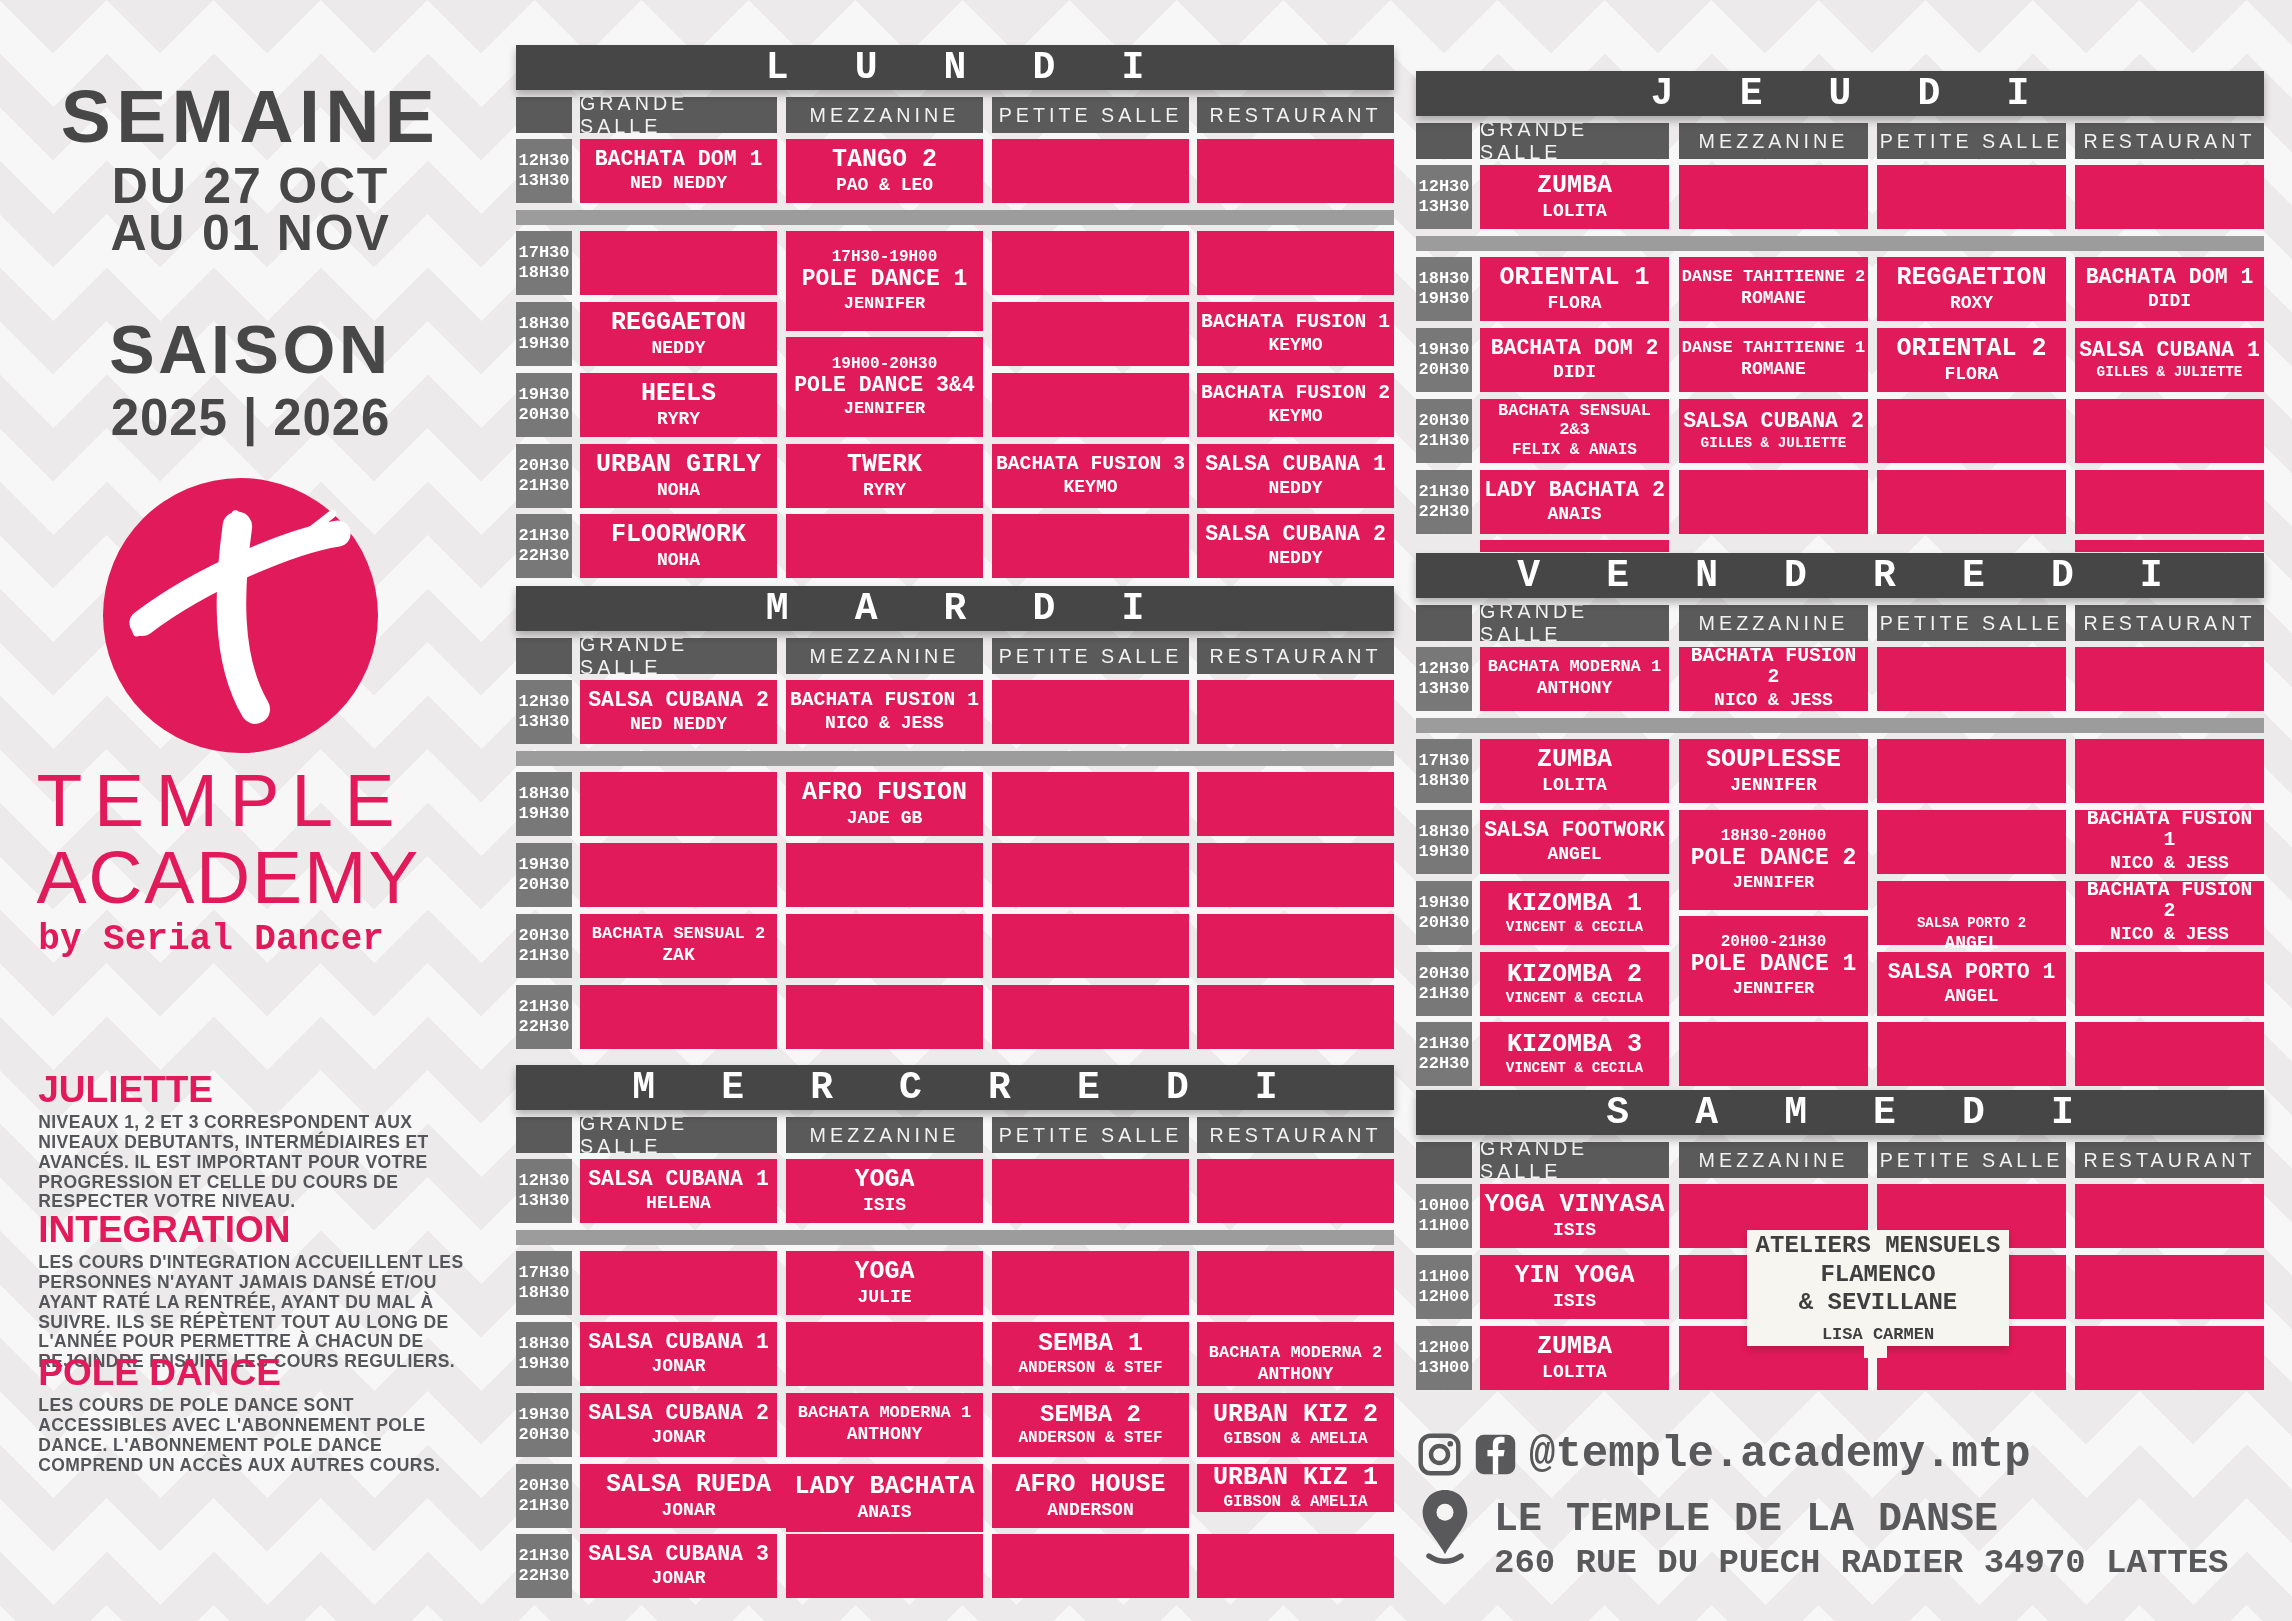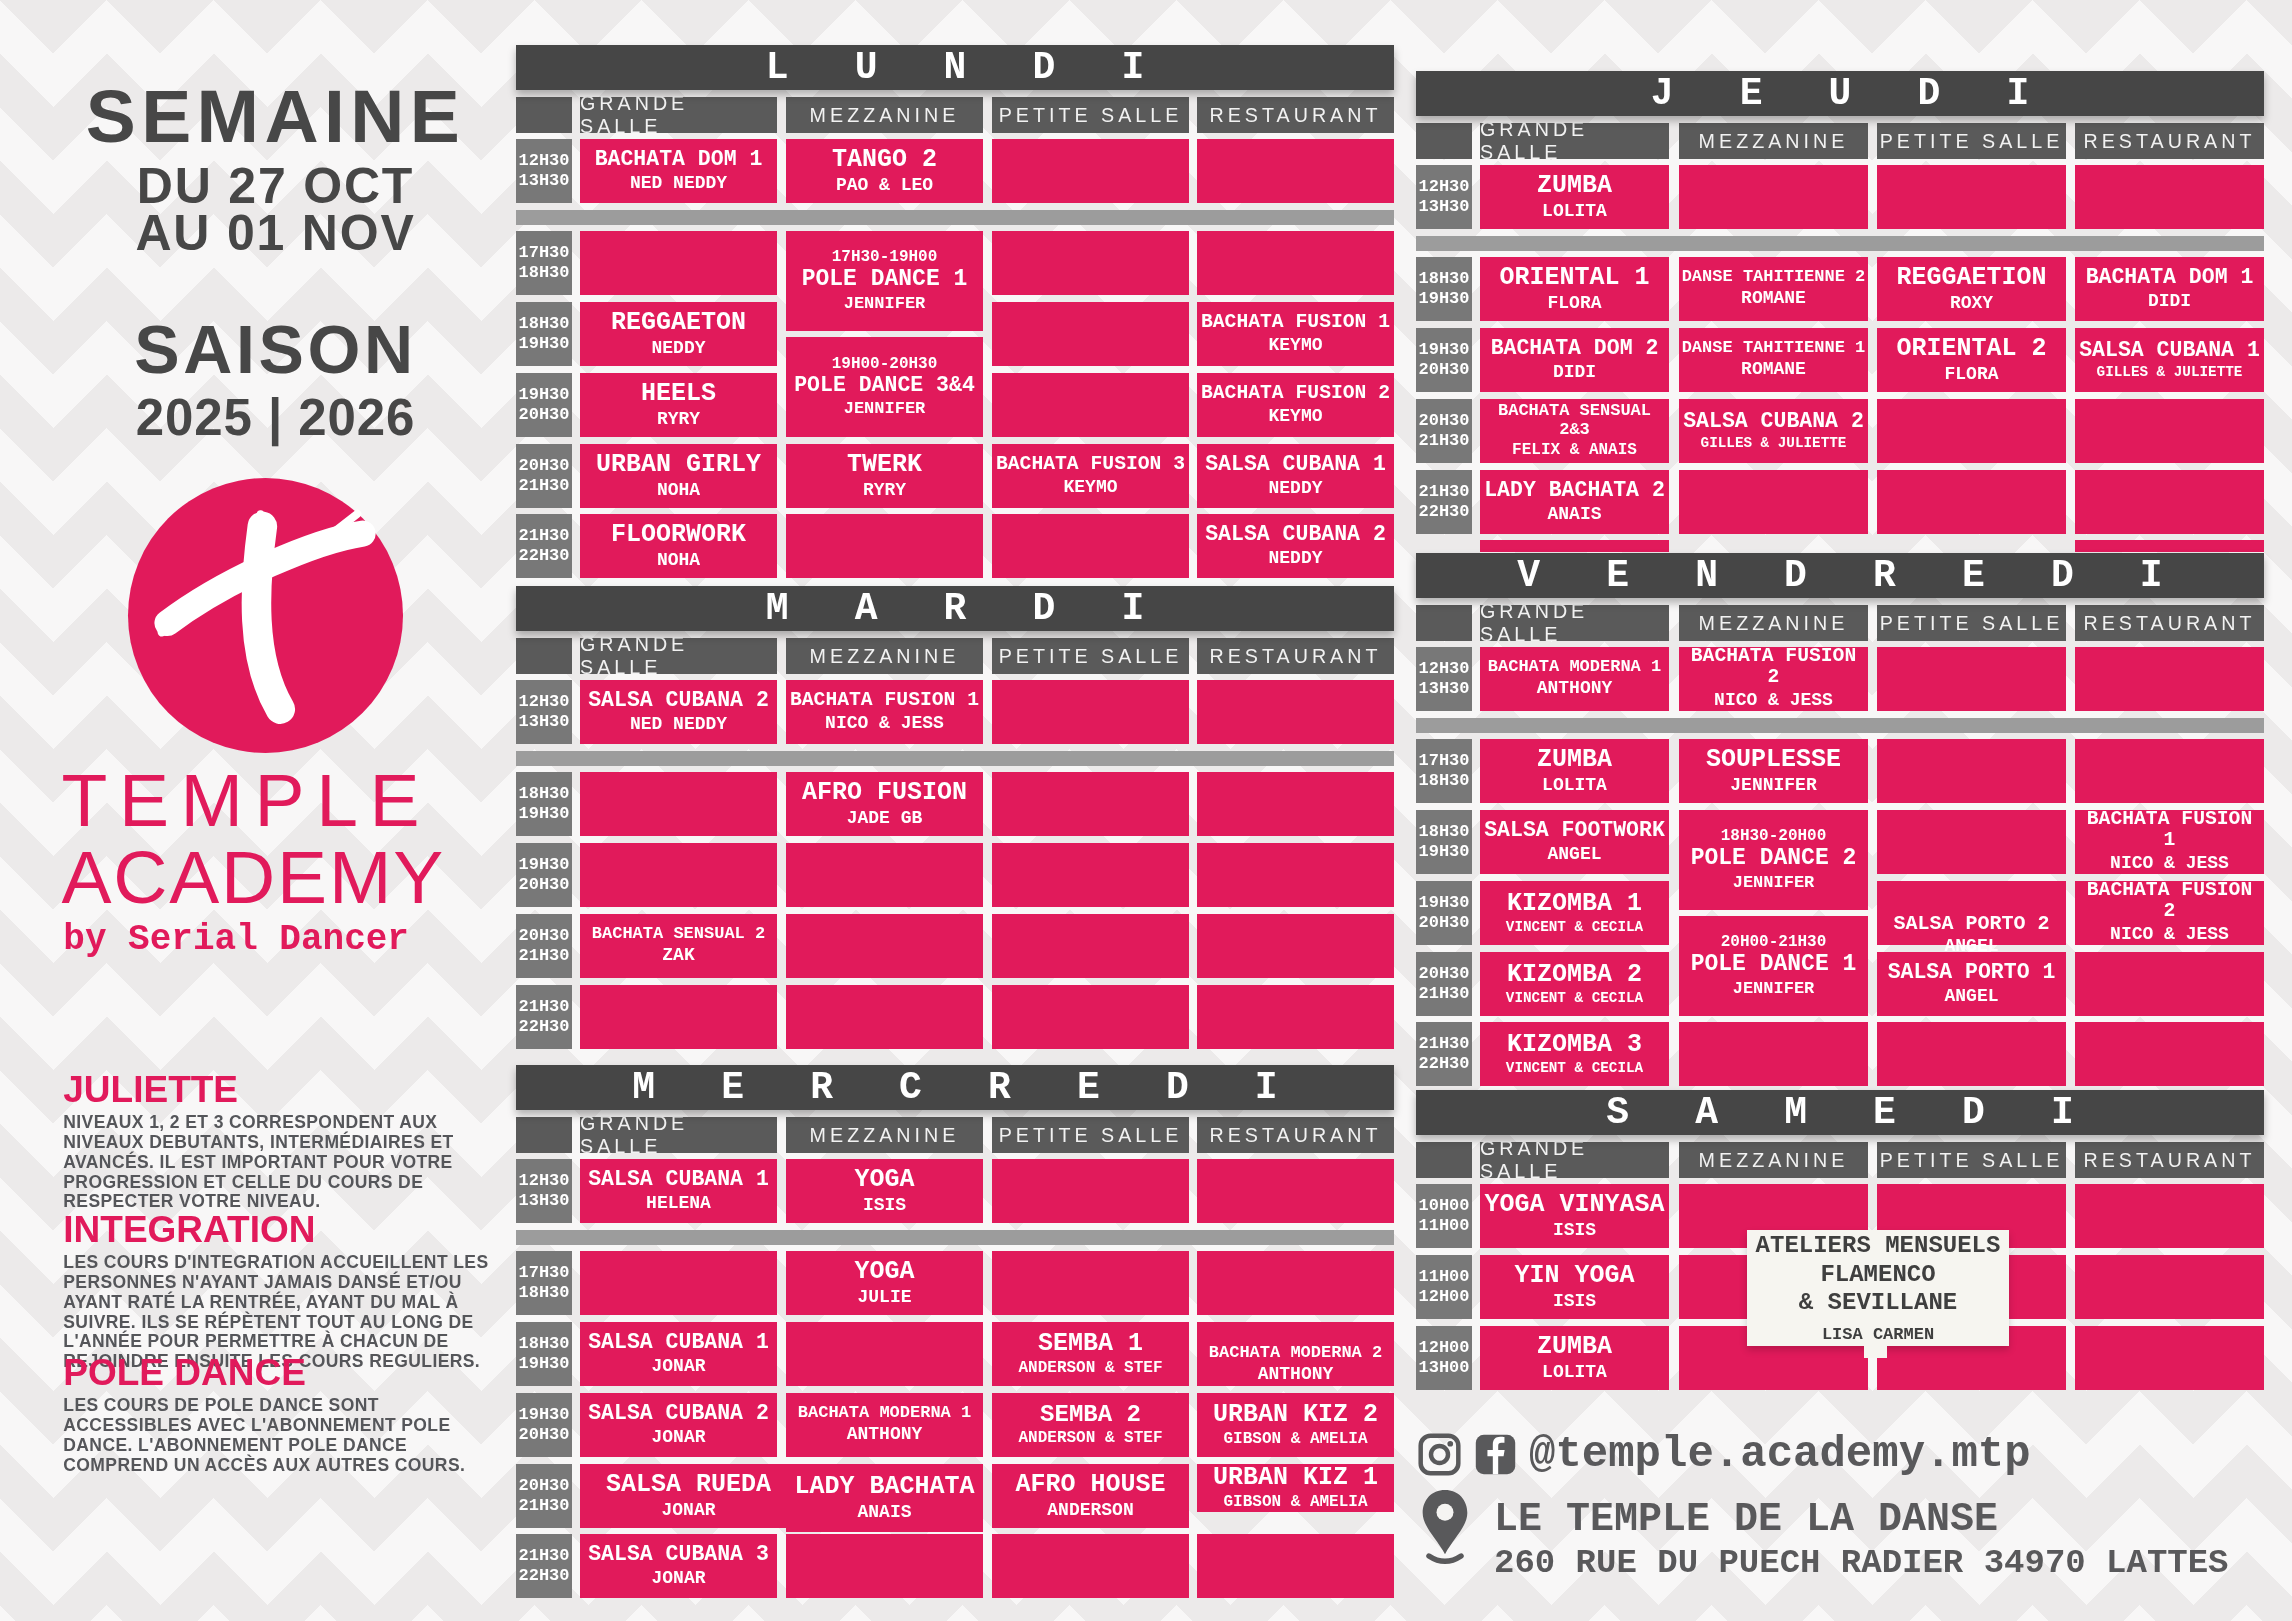--- a/index.html
+++ b/index.html
@@ -10,21 +10,21 @@
     background:
       linear-gradient(135deg,#eceaea 25%,transparent 25%) -54px 0,
       linear-gradient(225deg,#eceaea 25%,transparent 25%) -54px 0,
       linear-gradient(315deg,#eceaea 25%,transparent 25%),
       linear-gradient(45deg,#eceaea 25%,transparent 25%);
     background-size:107px 107px;
     background-color:#f8f7f7;
   }
   .abs{position:absolute;}
   
-  #sidebar{position:absolute;left:49px;top:0;width:453px;height:1187px;}
+  #sidebar{position:absolute;left:24px;top:0;width:453px;height:1187px;}
   .big-dark{color:#474747;font-weight:bold;text-align:center;width:100%;line-height:1;}
   #semaine{top:79px;font-size:75px;letter-spacing:5.4px;}
   #week1{top:161px;font-size:50px;letter-spacing:1.8px;}
   #week2{top:208px;font-size:50px;letter-spacing:1.8px;}
   #saison{top:315px;font-size:68px;letter-spacing:3.6px;}
   #years{top:392px;font-size:51px;letter-spacing:0.9px;}
   #logo-circle{left:79px;top:478px;width:275px;height:275px;border-radius:50%;background:#e11a5b;}
   .logo-word{color:#e11a5b;line-height:1;font-weight:normal;}
   #logo-t1{left:12.5px;top:763px;font-size:75px;letter-spacing:11.6px;}
   #logo-t2{left:12.5px;top:840px;font-size:75px;letter-spacing:1.8px;}
@@ -514,21 +514,21 @@
       </div>
       <div class="time-cell" style="left: 0px; top: 328px; width: 56px; height: 64px;">
         <div>19H30</div>
         <div>20H30</div>
       </div>
       <div class="cell" style="left: 64px; top: 328px; width: 189px; height: 64px;">
         <div class="t" style="font-size: 25px;">KIZOMBA 1</div>
         <div class="s" style="font-size: 14.3px;">VINCENT &amp; CECILA</div>
       </div>
       <div class="cell" style="left: 461px; top: 328px; width: 189px; height: 64px;">
-        <div class="t" style="font-size: 20px; margin-top: 44px;">SALSA PORTO 2</div>
+        <div class="t" style="font-size: 14px; margin-top: 44px;">SALSA PORTO 2</div>
         <div class="s" style="font-size: 18px;">ANGEL</div>
       </div>
       <div class="cell" style="left: 659px; top: 328px; width: 189px; height: 64px;">
         <div class="t" style="font-size: 19.7px;">BACHATA FUSION 2</div>
         <div class="s" style="font-size: 18px;">NICO &amp; JESS</div>
       </div>
       <div class="time-cell" style="left: 0px; top: 399px; width: 56px; height: 64px;">
         <div>20H30</div>
         <div>21H30</div>
       </div>

